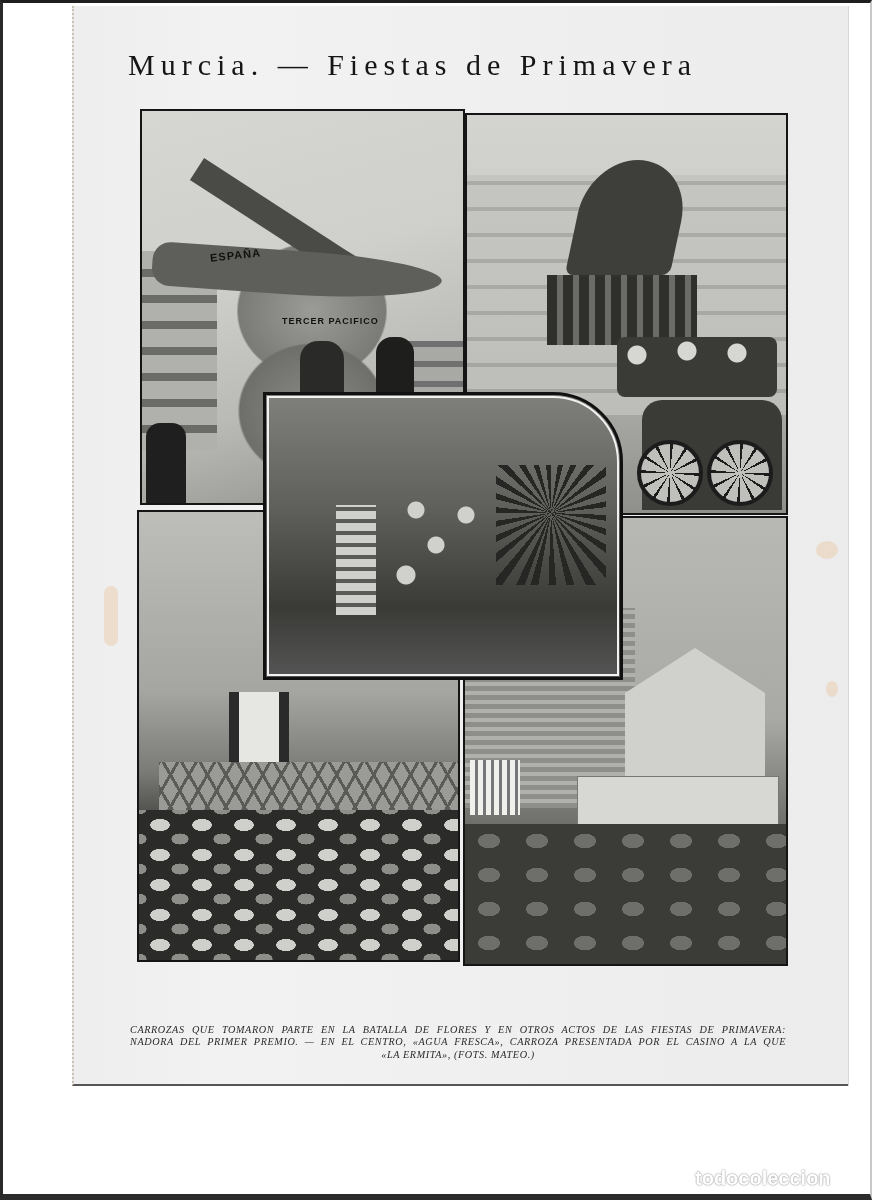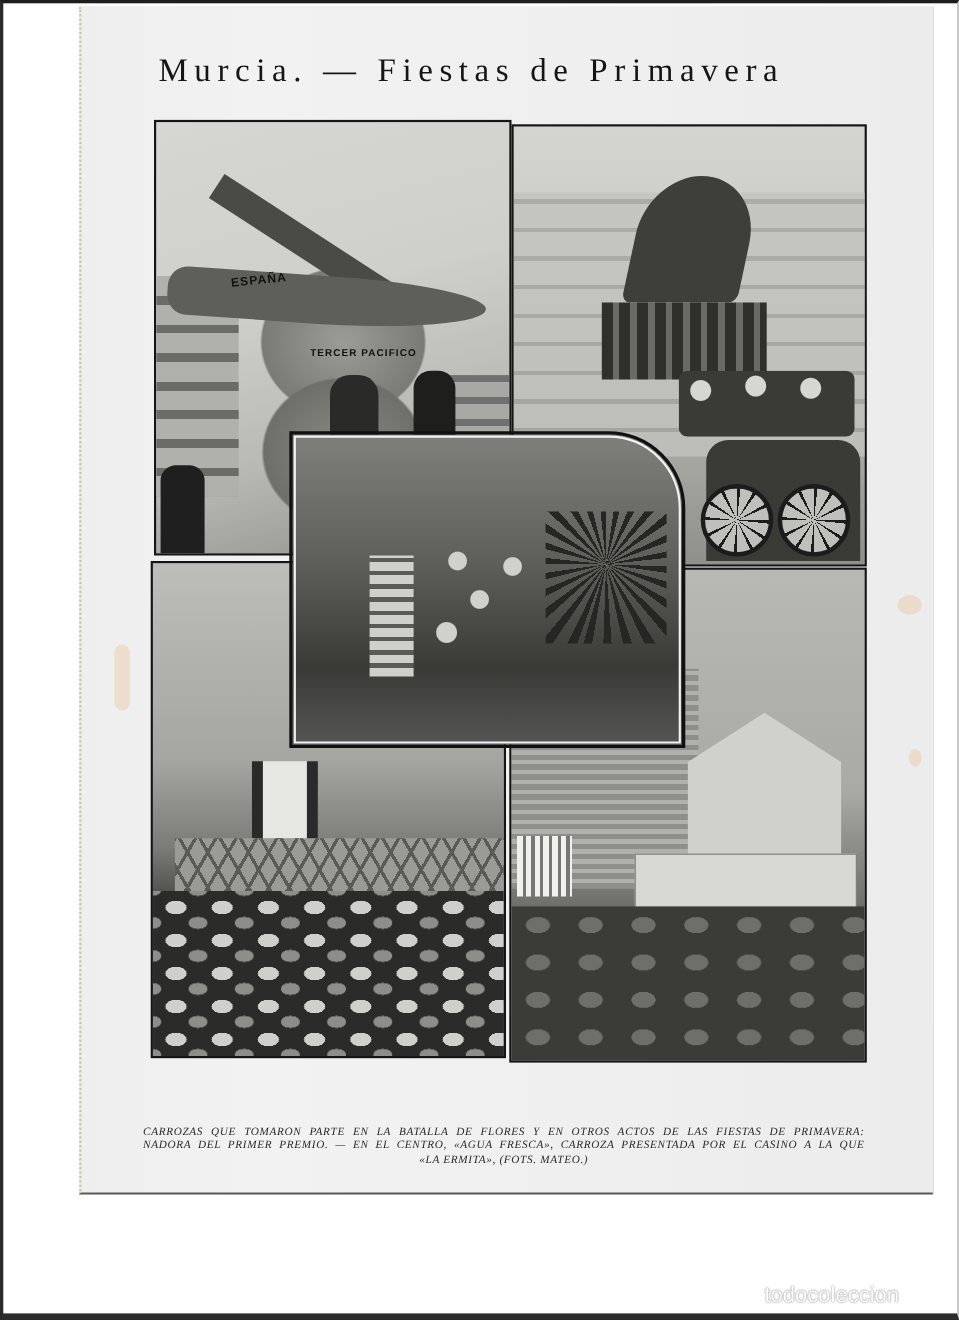--- a/index.html
+++ b/index.html
@@ -18,21 +18,21 @@
   }
   .sheet {
     position: absolute; left: 72px; top: 6px; width: 774px; height: 1078px;
     background: linear-gradient(90deg, #eeeeee 0%, #f2f2f2 20%, #efefef 60%, #ececec 100%);
     border-left: 2px dotted #c9c2b2;
     border-bottom: 2px solid #555;
     box-shadow: 1px 0 0 #d8d8d8;
   }
   .stain { position: absolute; border-radius: 50%; background: rgba(235,190,140,0.35); }
   .title {
-    position: absolute; left: 144px; top: 48px; width: 660px;
+    position: absolute; left: 128px; top: 48px; width: 660px;
     font-family: "Liberation Serif", serif;
     font-size: 30px; letter-spacing: 6px; color: #151515;
     white-space: nowrap;
   }
   .photo {
     position: absolute; overflow: hidden; box-sizing: border-box;
     border: 2px solid #151515;
   }
   .photo .lbl {
     position: absolute; font-family: "Liberation Sans", sans-serif;
@@ -136,21 +136,21 @@
   .caption {
     position: absolute; left: 130px; top: 1024px; width: 656px;
     font-family: "Liberation Serif", serif;
     font-size: 10.2px; line-height: 12.4px; color: #2a2a2a;
     letter-spacing: 0.6px; text-align: justify; font-style: italic;
   }
   .caption .ln { display:block; text-align: justify; text-align-last: justify; white-space: nowrap; }
   .caption .ln.last { text-align: left; text-align-last: center; }
   .watermark {
     position:absolute; left: 695px; top: 1167px;
-    font-family: "Liberation Sans", sans-serif; font-weight: normal;
+    font-family: "Liberation Sans", sans-serif; font-weight: bold;
     font-size: 20px; color: #ffffff; letter-spacing: 0px;
     text-shadow: 0 0 2px #9a9a9a, 0 0 1px #888;
   }
 </style>
 </head>
 <body>
 
 <div class="frame"></div>
 
 <div class="sheet">

